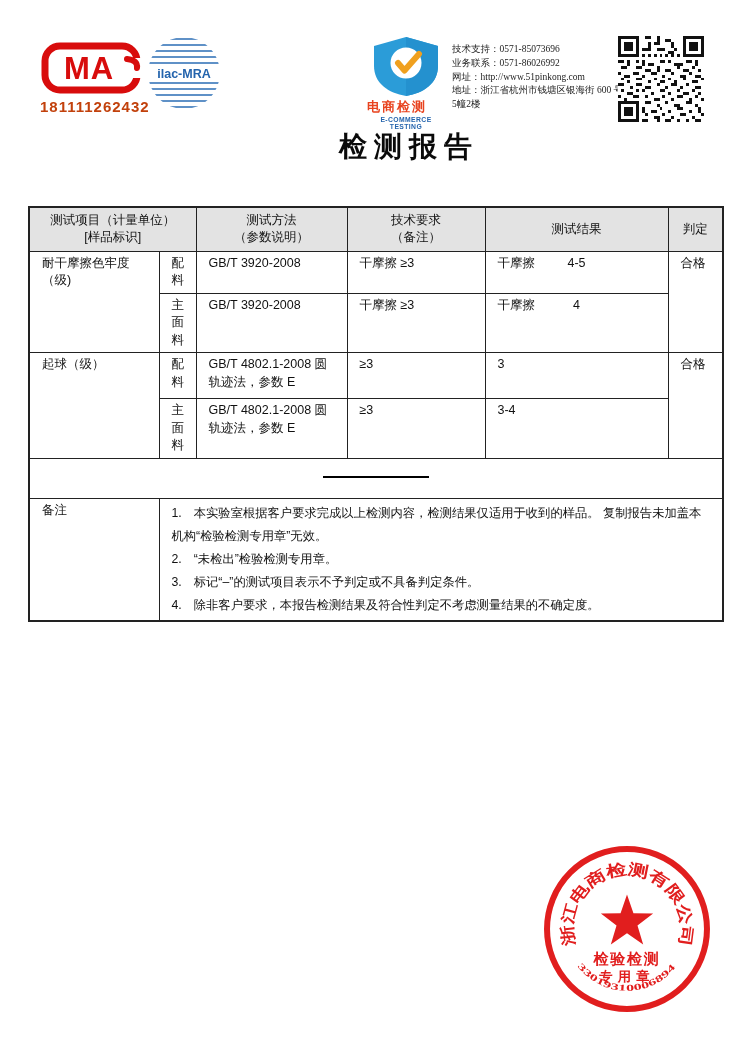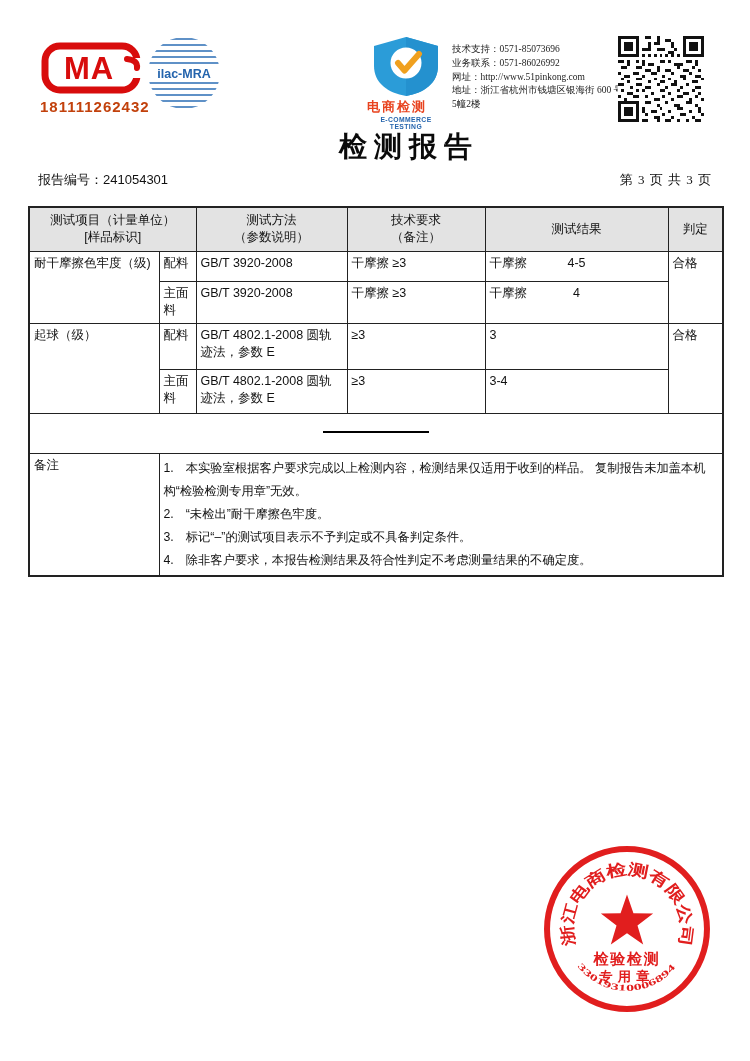--- a/index.html
+++ b/index.html
@@ -23,21 +23,21 @@
   .report-line{position:absolute;top:171px;left:38px;right:38px;font-size:13px;}
   .report-no{float:left;}
   .report-no .num{font-family:"Liberation Sans",sans-serif;font-size:13px;}
   .page-info{float:right;letter-spacing:1px;}
 
   
   table.report{position:absolute;left:28px;top:206px;width:694px;border-collapse:collapse;
                table-layout:fixed;border:2px solid #222;
                font-size:12.5px;line-height:1.4;
                font-family:"Liberation Sans","Liberation Serif",sans-serif;}
-  table.report td,table.report th{border:1px solid #222;padding:3px 4px;vertical-align:top;
+  table.report td,table.report th{border:1px solid #222;padding:3px 12px;vertical-align:top;
                overflow:hidden;word-break:break-word;font-weight:normal;text-align:left;}
   table.report th{background:#e3e3e3;text-align:center;vertical-align:middle;padding:2px;}
   .res{position:relative;}
   .res .val{position:absolute;left:0;right:0;top:3px;text-align:center;}
   td.verdict{text-align:center;}
   td.line-cell{border-bottom:2px solid #4a4a4a;}
   .center-dash{width:106px;margin:14px auto 0 auto;border-top:2.5px solid #000;height:0;}
   td.remark-label{vertical-align:middle;padding-left:10px;}
   .note{font-size:12.3px;line-height:23px;}
   .note .n{margin-right:12px;}
@@ -240,26 +240,20 @@
           <rect x="13" y="28" width="1" height="1"></rect>
           <rect x="16" y="28" width="2" height="1"></rect>
           <rect x="20" y="28" width="1" height="1"></rect>
           <rect x="23" y="28" width="1" height="1"></rect>
           <rect x="26" y="28" width="2" height="1"></rect>
       </g>
     </svg>
   </div>
 
   <div class="doc-title">检测报告</div>
-  <div class="report-line">
-    <div class="report-no">
-      <span>报告编号：</span><span class="num">241054301</span>
-    </div>
-    <div class="page-info">第 3 页 共 3 页</div>
-  </div>
 
   <table class="report">
     <colgroup>
       <col style="width:130px">
         <col style="width:37px">
         <col style="width:151px">
       <col style="width:138px">
         <col style="width:183px">
         <col style="width:55px">
     </colgroup>
@@ -320,21 +314,21 @@
     <tr style="height:40px">
       <td colspan="6" class="line-cell">
         <div class="center-dash"></div>
       </td>
     </tr>
 
     <tr style="height:104px">
       <td class="remark-label">备注</td>
       <td colspan="5">
         <div class="note"><span class="n">1.</span><span>本实验室根据客户要求完成以上检测内容，检测结果仅适用于收到的样品。 复制报告未加盖本机构“检验检测专用章”无效。</span></div>
-        <div class="note"><span class="n">2.</span><span>“未检出”耐干摩擦色牢度。</span></div>
+        <div class="note"><span class="n">2.</span><span>“未检出”检验检测专用章。</span></div>
         <div class="note"><span class="n">3.</span><span>标记“–”的测试项目表示不予判定或不具备判定条件。</span></div>
         <div class="note"><span class="n">4.</span><span>除非客户要求，本报告检测结果及符合性判定不考虑测量结果的不确定度。</span></div>
       </td>
     </tr>
   </tbody>
     </table>
 
 
   <div class="stamp">
     <svg width="172" height="172" viewBox="0 0 200 200">

